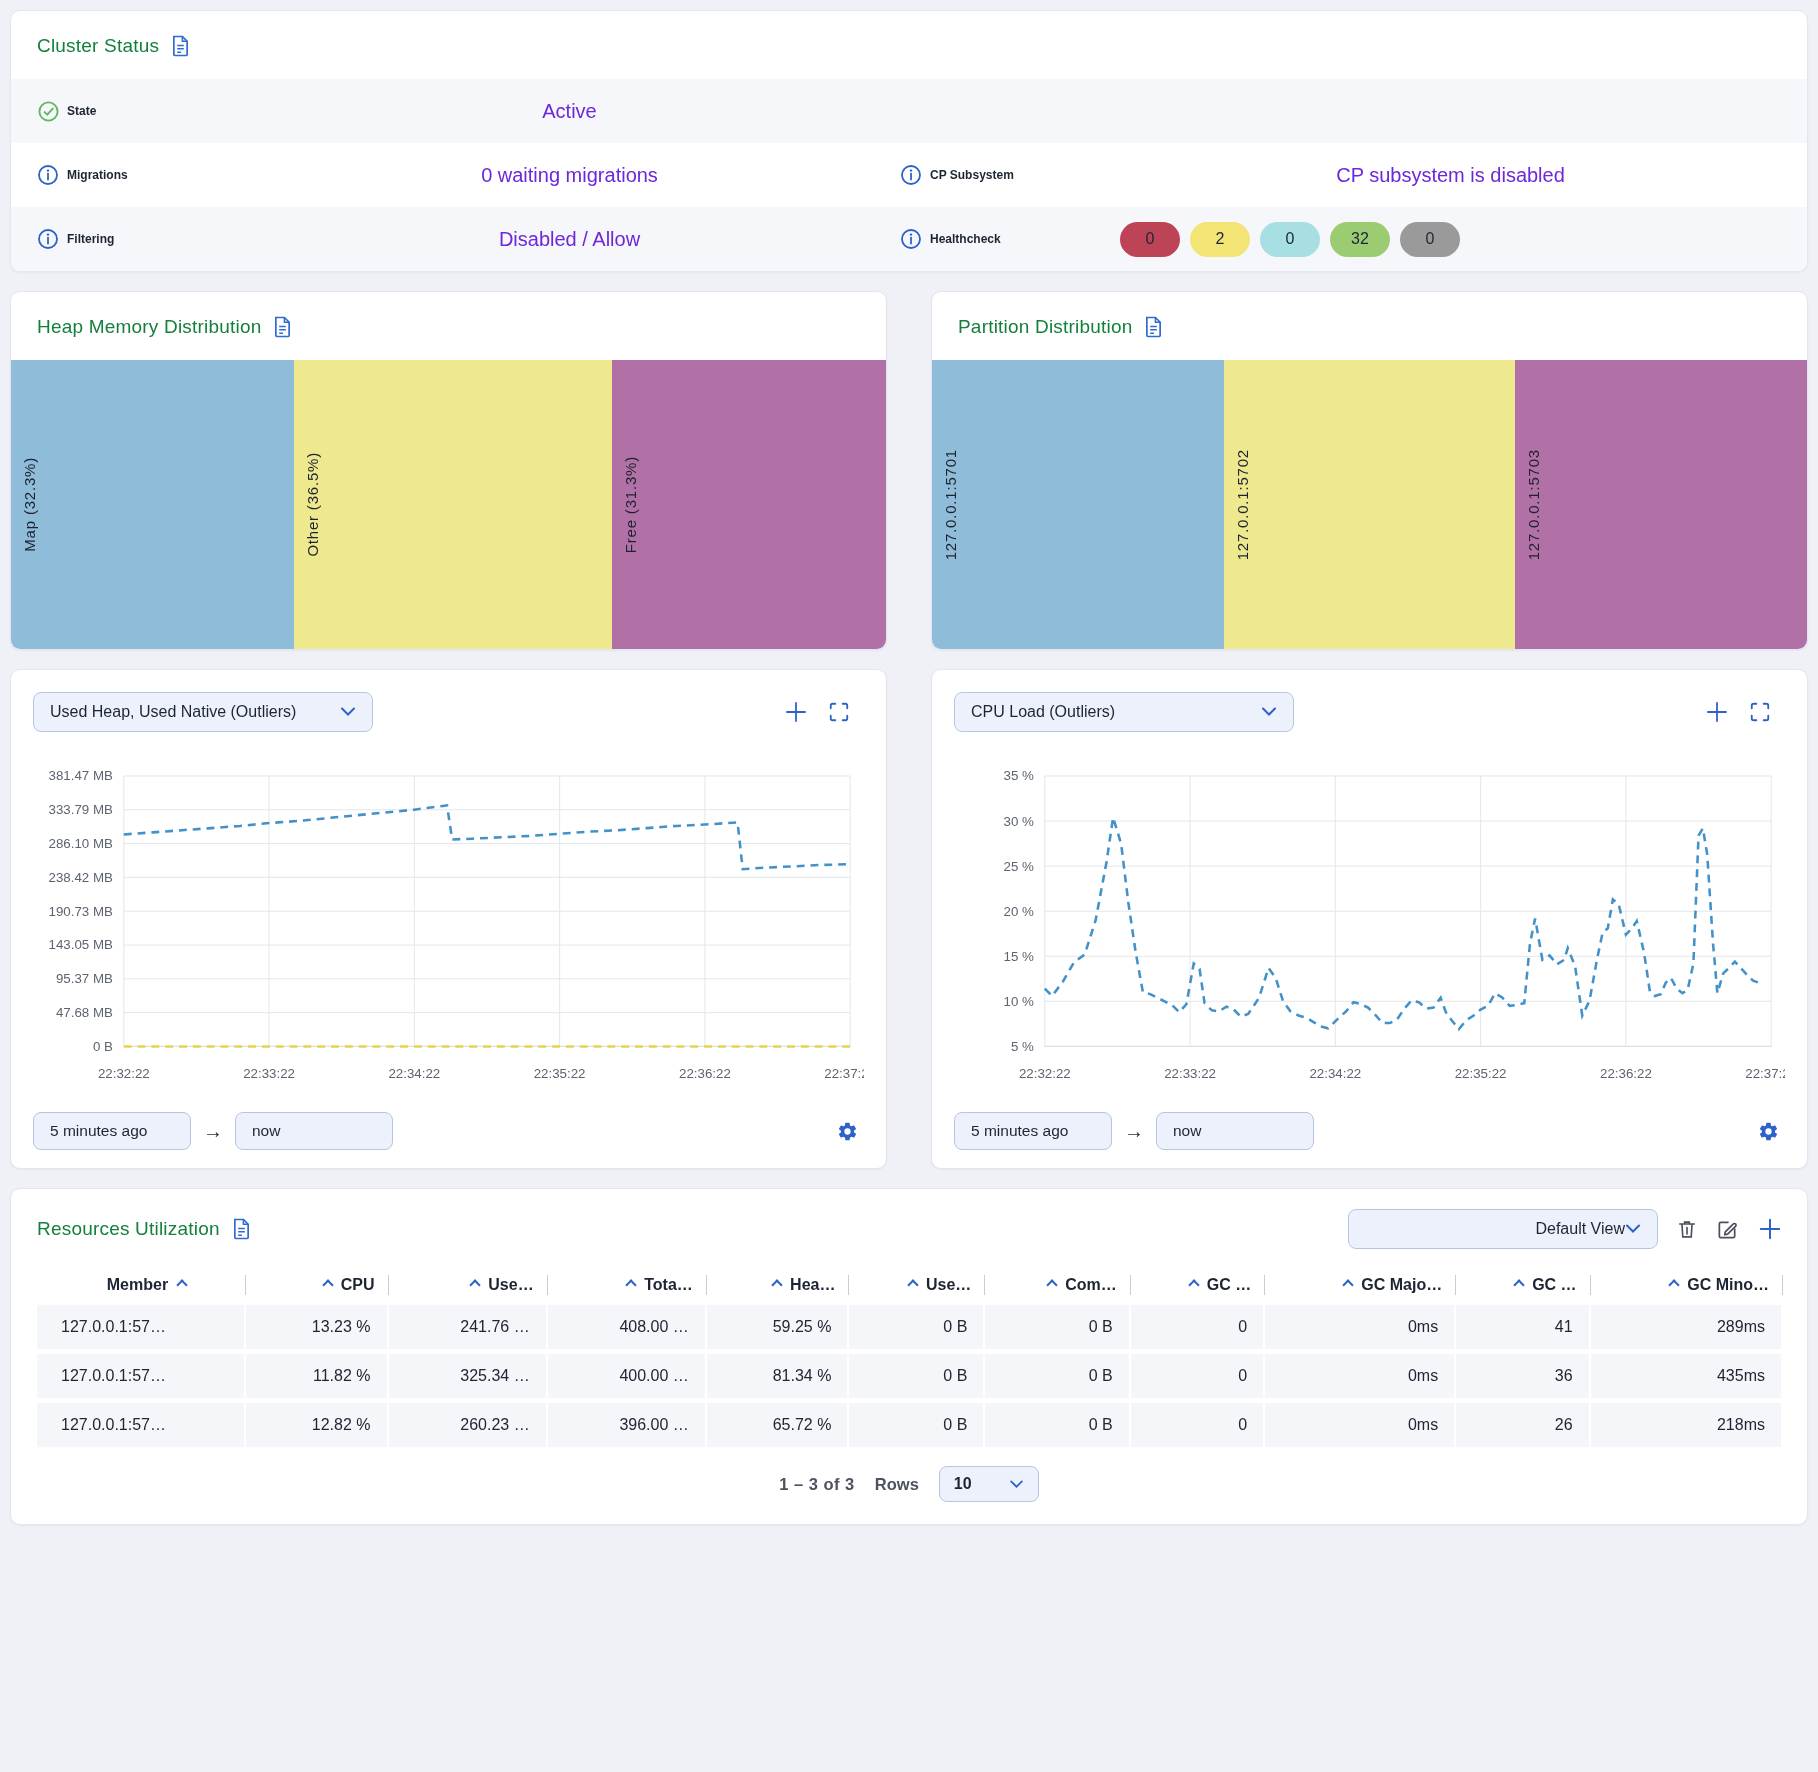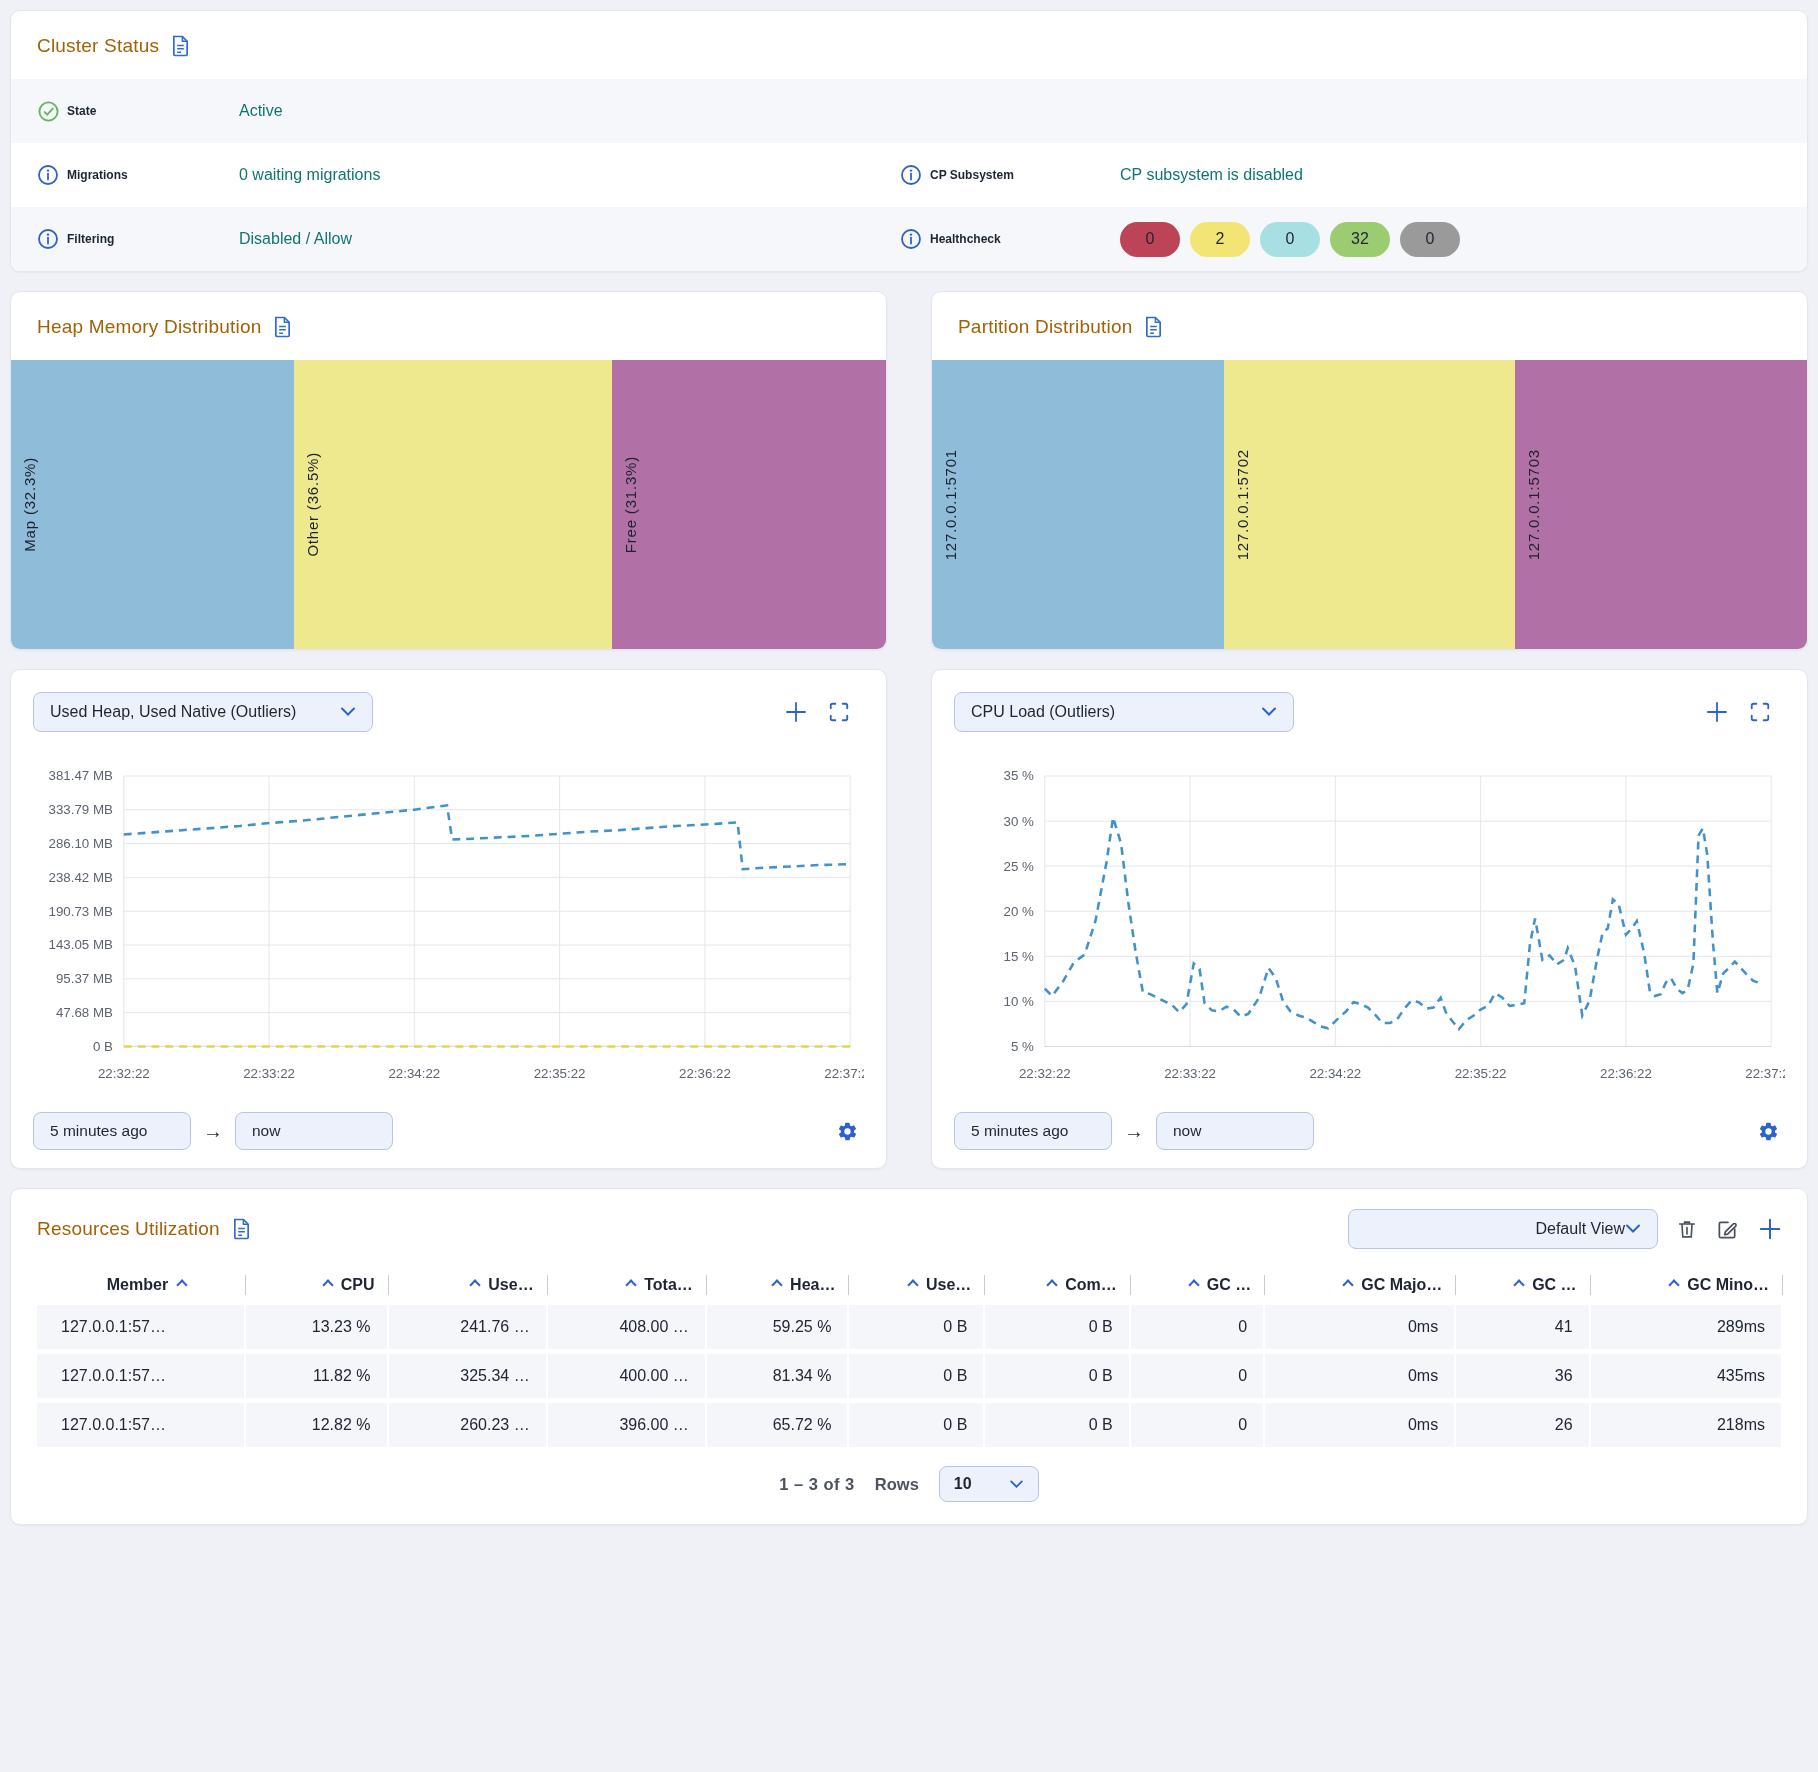--- a/index.html
+++ b/index.html
@@ -16,34 +16,34 @@
     border:1px solid #e3e6ee;
     border-radius:10px;
     box-shadow:0 1px 2px rgba(25,35,65,.05);
     overflow:hidden;
   }
   .card-title-row {
     display:flex; align-items:center; gap:12px;
     padding:24px 26px 22px 26px;
   }
   .card-title {
-    margin:0; font-size:19px; font-weight:400; color:#a16207;
+    margin:0; font-size:19px; font-weight:400; color:#15803d;
     letter-spacing:.2px;
   }
   
   .status-row {
     display:grid;
     grid-template-columns:30px 172px 1fr 30px 190px 1fr;
     align-items:center;
     min-height:64px;
     padding:0 26px;
   }
   .status-row.striped { background:#f6f7fa; }
   .cell-label { font-weight:700; font-size:12px; color:#1d2533; }
-  .cell-value { font-size:16px; color:#0f766e; }
+  .cell-value { font-size:20px; color:#6d28d9;text-align:center; }
   .cell-icon { display:flex; align-items:center; }
   .badges { display:flex; gap:10px; align-items:center; }
   .badge {
     min-width:60px; height:35px; border-radius:18px;
     display:inline-flex; align-items:center; justify-content:center;
     font-size:16px; font-weight:500; color:#1d2533; padding:0 14px;
   }
   
   .grid-2 { display:grid; grid-template-columns:1fr 1fr; gap:44px; margin-top:19px; }
   

